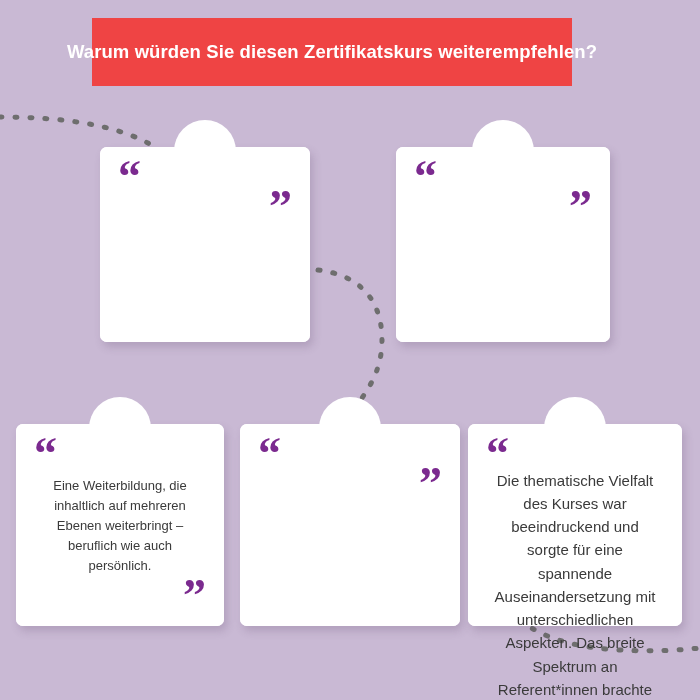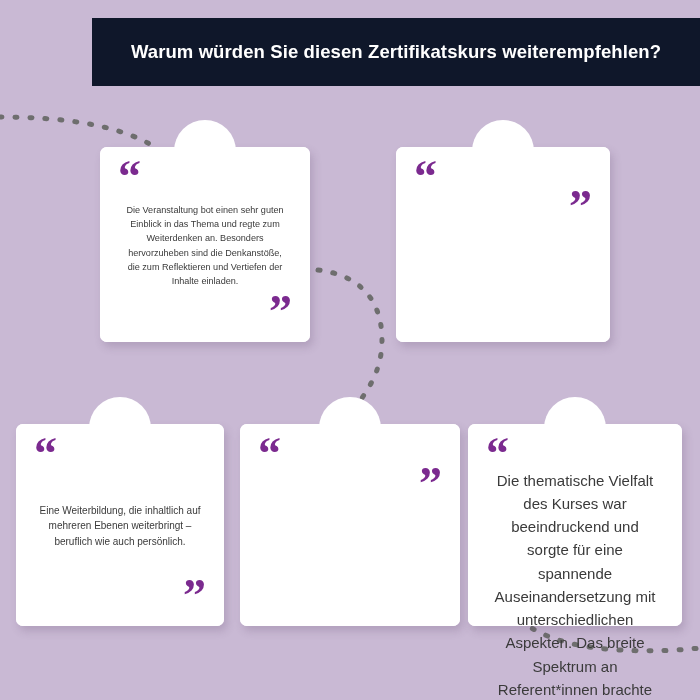--- a/index.html
+++ b/index.html
@@ -27,23 +27,23 @@
     left: 0; top: 0;
     width: 700px; height: 700px;
     pointer-events: none;
   }
 
   
   .banner {
     position: absolute;
     left: 92px;
     top: 18px;
-    width: 608px;
+    width: 480px;
     height: 68px;
-    background: #0f172a;
+    background: #ef4444;
     display: flex;
     align-items: center;
     justify-content: center;
     box-sizing: border-box;
     padding: 0 18px;
   }
   .banner-title {
     color: #ffffff;
     font-size: 18.5px;
     font-weight: bold;
@@ -110,21 +110,21 @@
   }
 
   
   #card1 { left: 100px; top: 147px; width: 210px; height: 195px; }
   #card2 { left: 396px; top: 147px; width: 214px; height: 195px; }
   #card3 { left: 16px;  top: 424px; width: 208px; height: 202px; }
   #card4 { left: 240px; top: 424px; width: 220px; height: 202px; }
   #card5 { left: 468px; top: 424px; width: 214px; height: 202px; }
 
   #card1 .card-text, #card2 .card-text { font-size: 9.1px; }
-  #card3 .card-text, #card4 .card-text { font-size: 10px; }
+  #card3 .card-text, #card4 .card-text { font-size: 13px; }
   #card5 .card-text { font-size: 15px; }
 </style>
 </head>
 <body>
 
 <div id="stage">
 
   <svg class="dash-layer" viewBox="0 0 700 700" width="700" height="700">
     <path d="M0,117 C40,117 90,120 130,135 C170,150 190,175 205,200" fill="none" stroke="#6e6e6e" stroke-width="5" stroke-linecap="round" stroke-dasharray="2 13"></path>
     <path d="M318,270 C360,275 382,300 382,340 C382,385 352,405 340,432" fill="none" stroke="#6e6e6e" stroke-width="5" stroke-linecap="round" stroke-dasharray="2 13"></path>
@@ -132,21 +132,20 @@
   </svg>
 
   <div class="banner">
     <div class="banner-title">Warum würden Sie diesen Zertifikatskurs weiterempfehlen?</div>
   </div>
 
   <div class="card" id="card1">
     <div class="knob"></div>
     <div class="card-inner">
       <div class="quote-open">“</div>
-      <div class="card-text">Die Veranstaltung bot einen sehr guten Einblick in das Thema und regte zum Weiterdenken an. Besonders hervorzuheben sind die Denkanstöße, die zum Reflektieren und Vertiefen der Inhalte einladen.</div>
       <div class="quote-close">”</div>
     </div>
   </div>
 
   <div class="card" id="card2">
     <div class="knob"></div>
     <div class="card-inner">
       <div class="quote-open">“</div>
       <div class="quote-close">”</div>
     </div>

